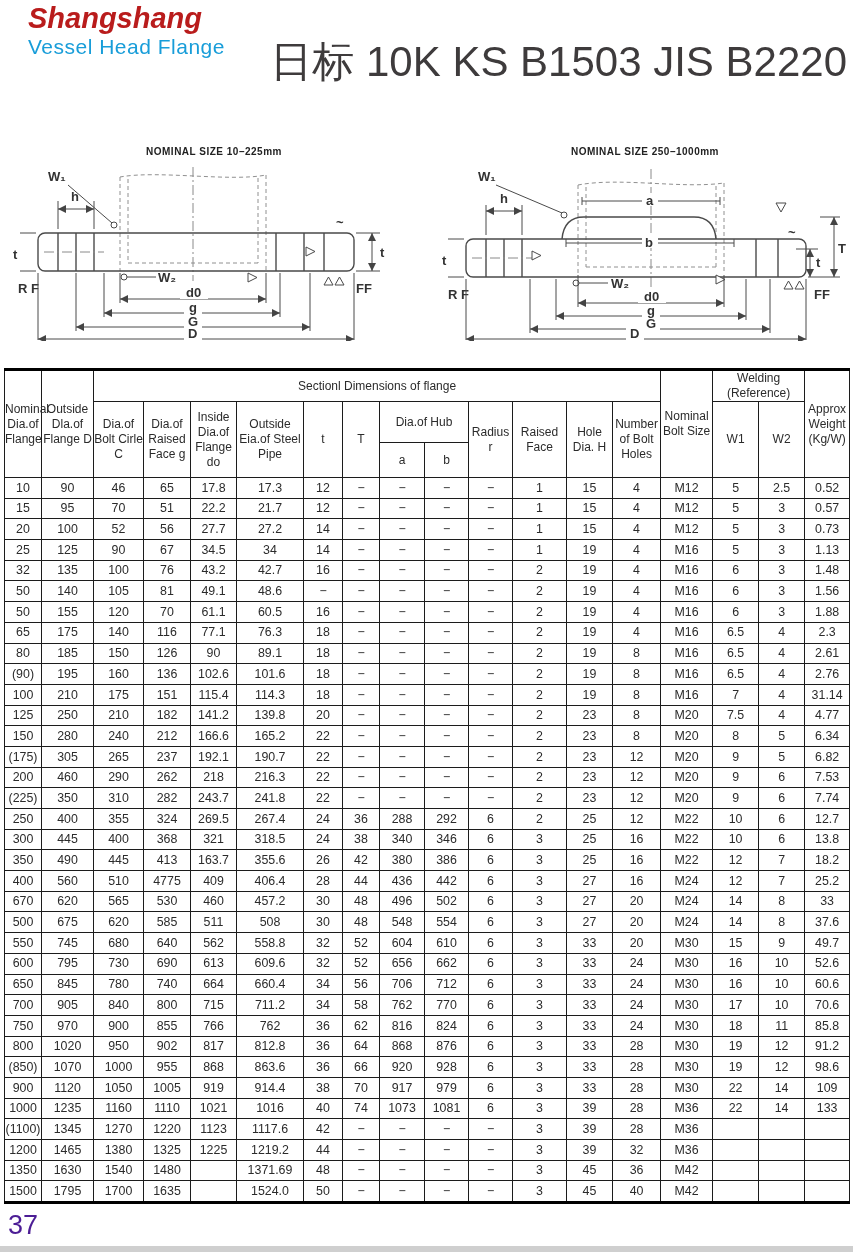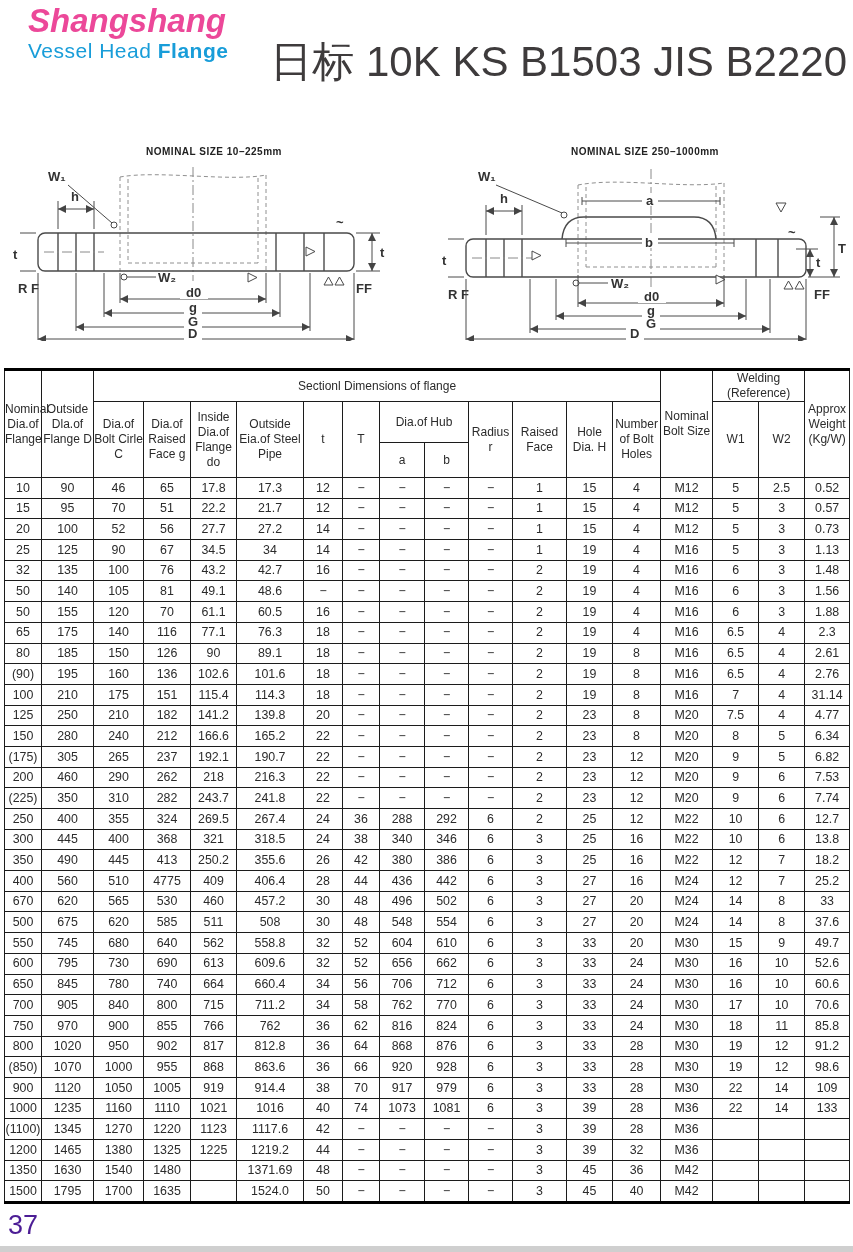--- a/index.html
+++ b/index.html
@@ -1,24 +1,24 @@
 <!DOCTYPE html>
 <html><head>
 <meta charset="utf-8">
 <style>
   html,body{margin:0;padding:0;}
   body{width:853px;height:1252px;position:relative;background:#fff;
        font-family:"Liberation Sans","DejaVu Sans",sans-serif;color:#2b2b2b;overflow:hidden;}
 
   
   .logo{position:absolute;left:28px;top:4px;}
-  .logo .brand{font-size:33px;font-weight:bold;font-style:italic;color:#ec4899;
+  .logo .brand{font-size:29px;font-weight:bold;font-style:italic;color:#b91c1c;
                letter-spacing:0px;line-height:1;}
   .logo .tagline{font-size:21px;color:#189dd9;margin-top:2px;letter-spacing:.5px;}
-  .logo .tagline .bold{font-weight:bold;}
+  .logo .tagline .bold{font-weight:normal;}
 
   
   .page-title{position:absolute;right:6px;top:34px;font-size:42px;color:#3e3b3c;
               letter-spacing:0px;white-space:nowrap;}
 
   
   .diagram{position:absolute;top:146px;}
   .diagram.left{left:8px;width:412px;}
   .diagram.right{left:440px;width:410px;}
   .diagram .dtitle{text-align:center;font-size:10px;font-weight:bold;color:#222;
@@ -677,21 +677,21 @@
           <td>M22</td>
           <td>10</td>
           <td>6</td>
           <td>13.8</td>
         </tr>
         <tr>
           <td>350</td>
           <td>490</td>
           <td>445</td>
           <td>413</td>
-          <td>250.2</td>
+          <td>163.7</td>
           <td>355.6</td>
           <td>26</td>
           <td>42</td>
           <td>380</td>
           <td>386</td>
           <td>6</td>
           <td>3</td>
           <td>25</td>
           <td>16</td>
           <td>M22</td>

